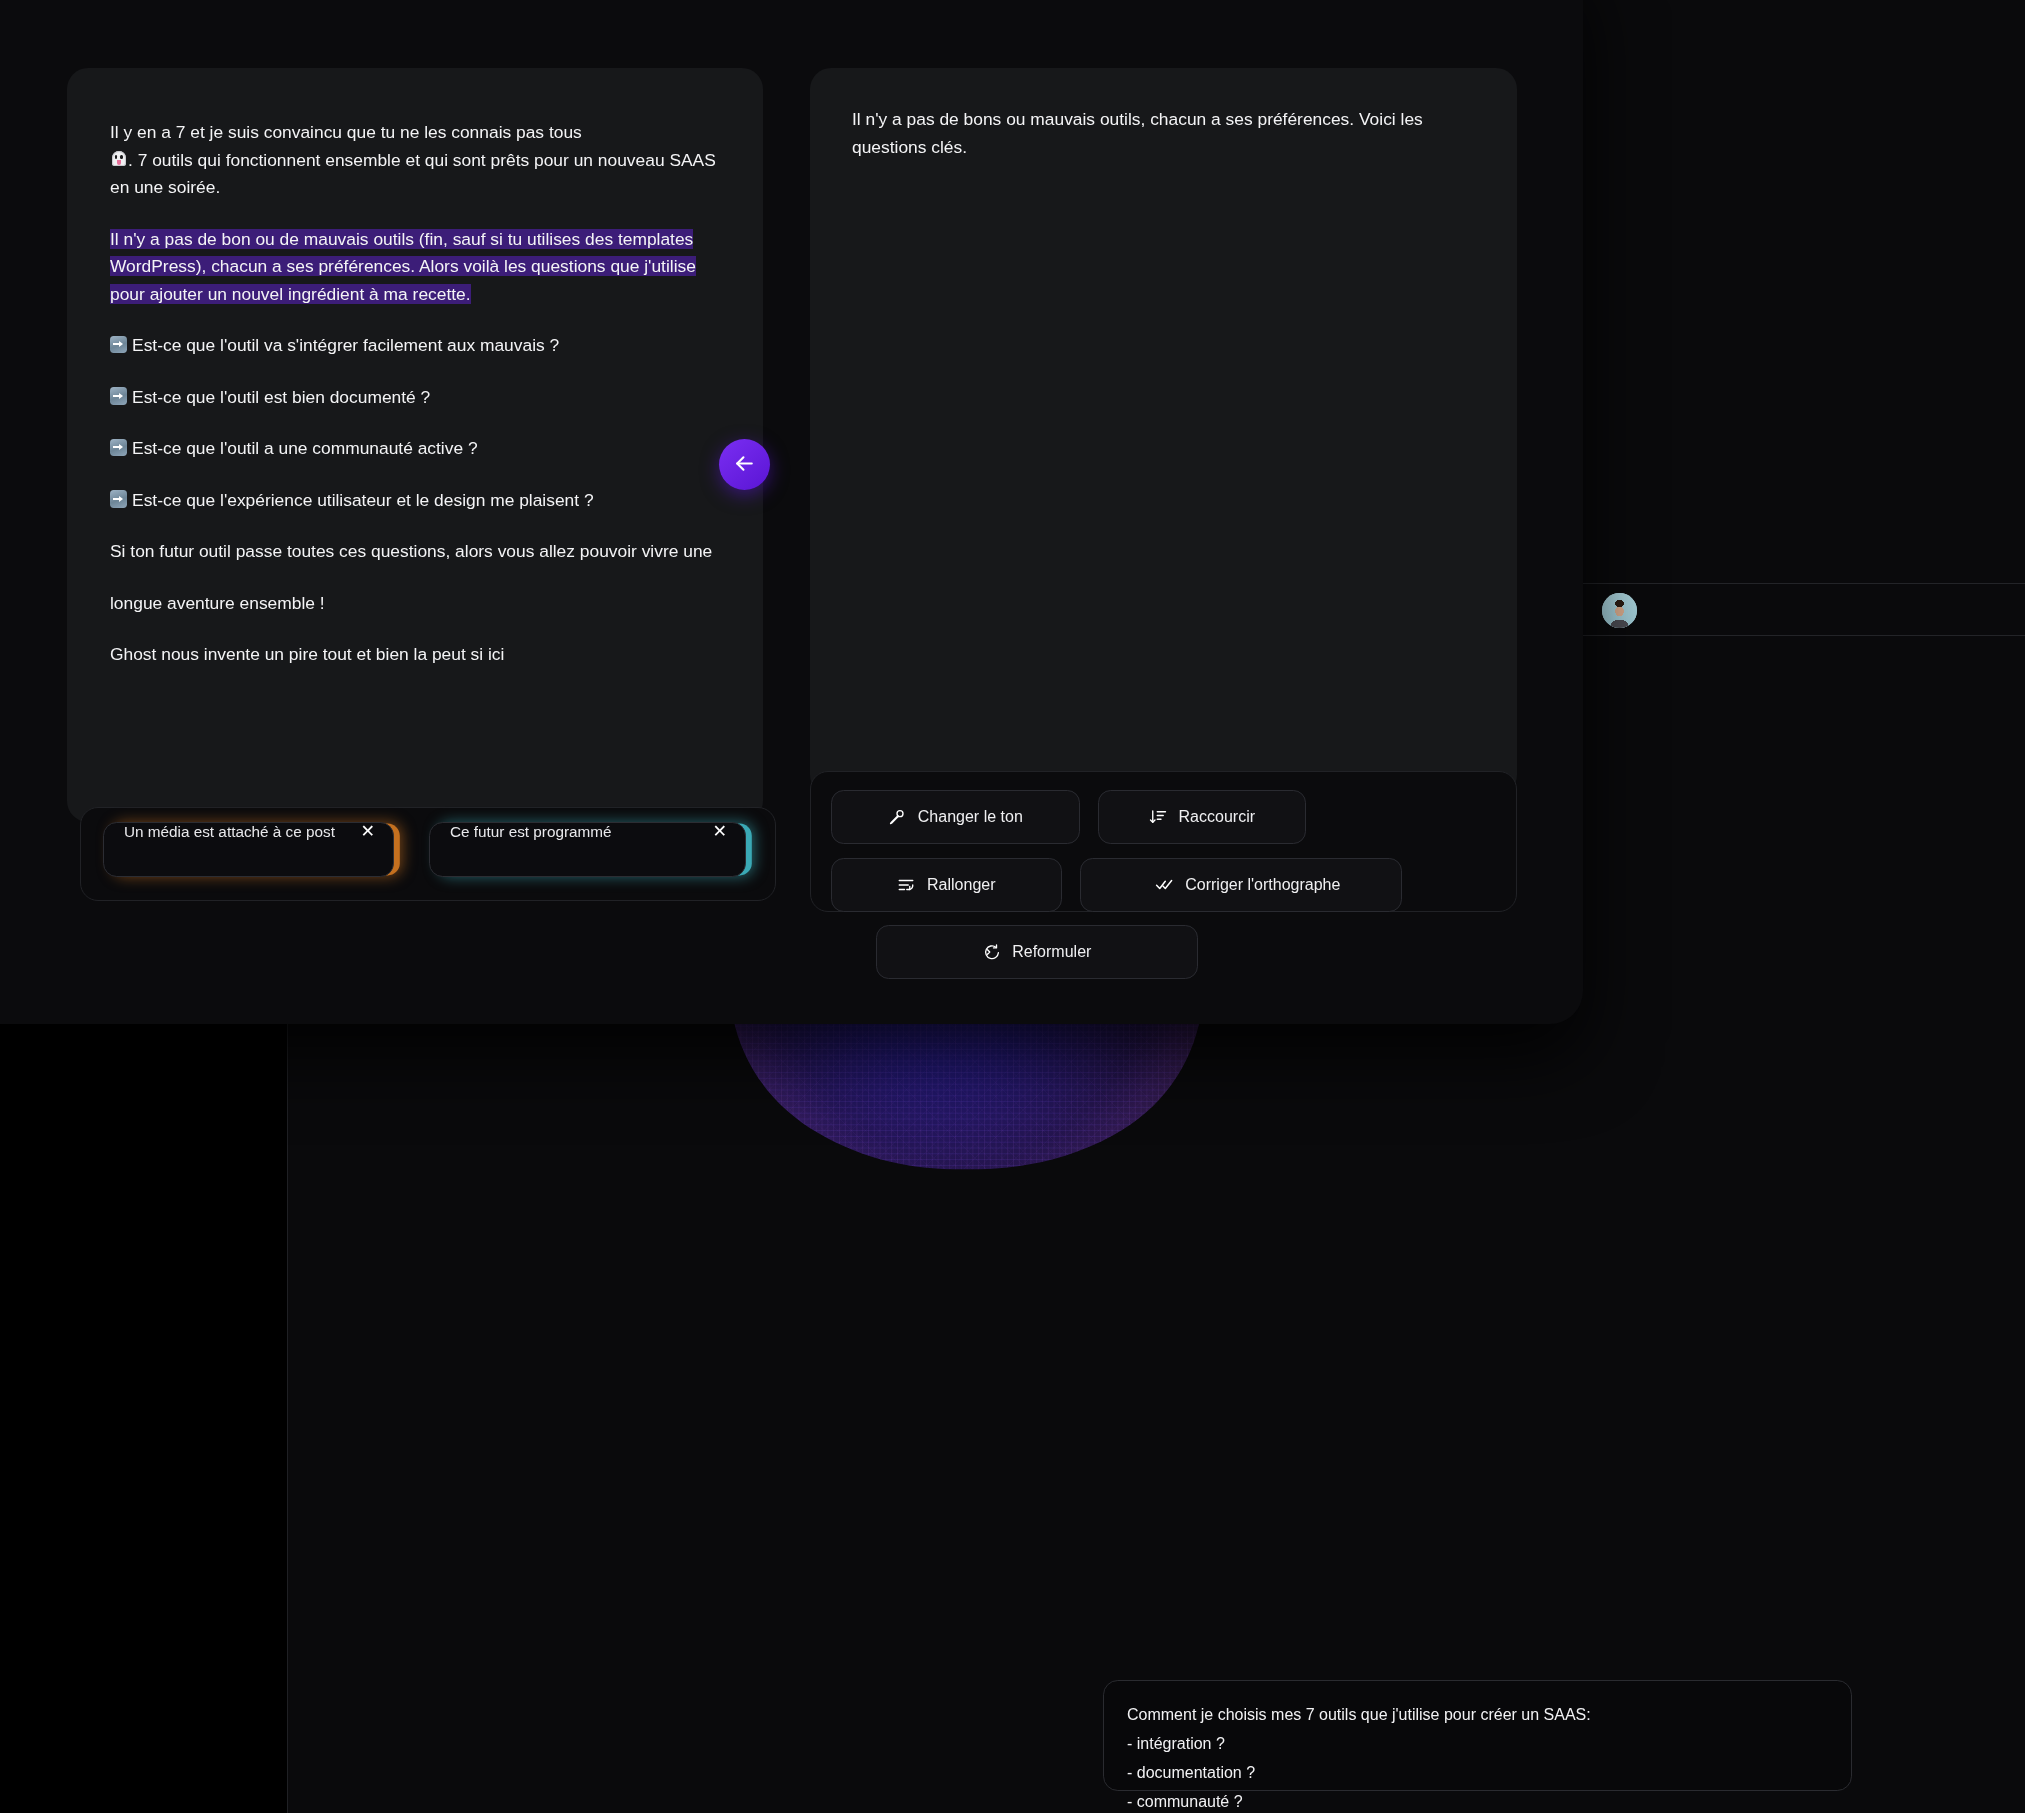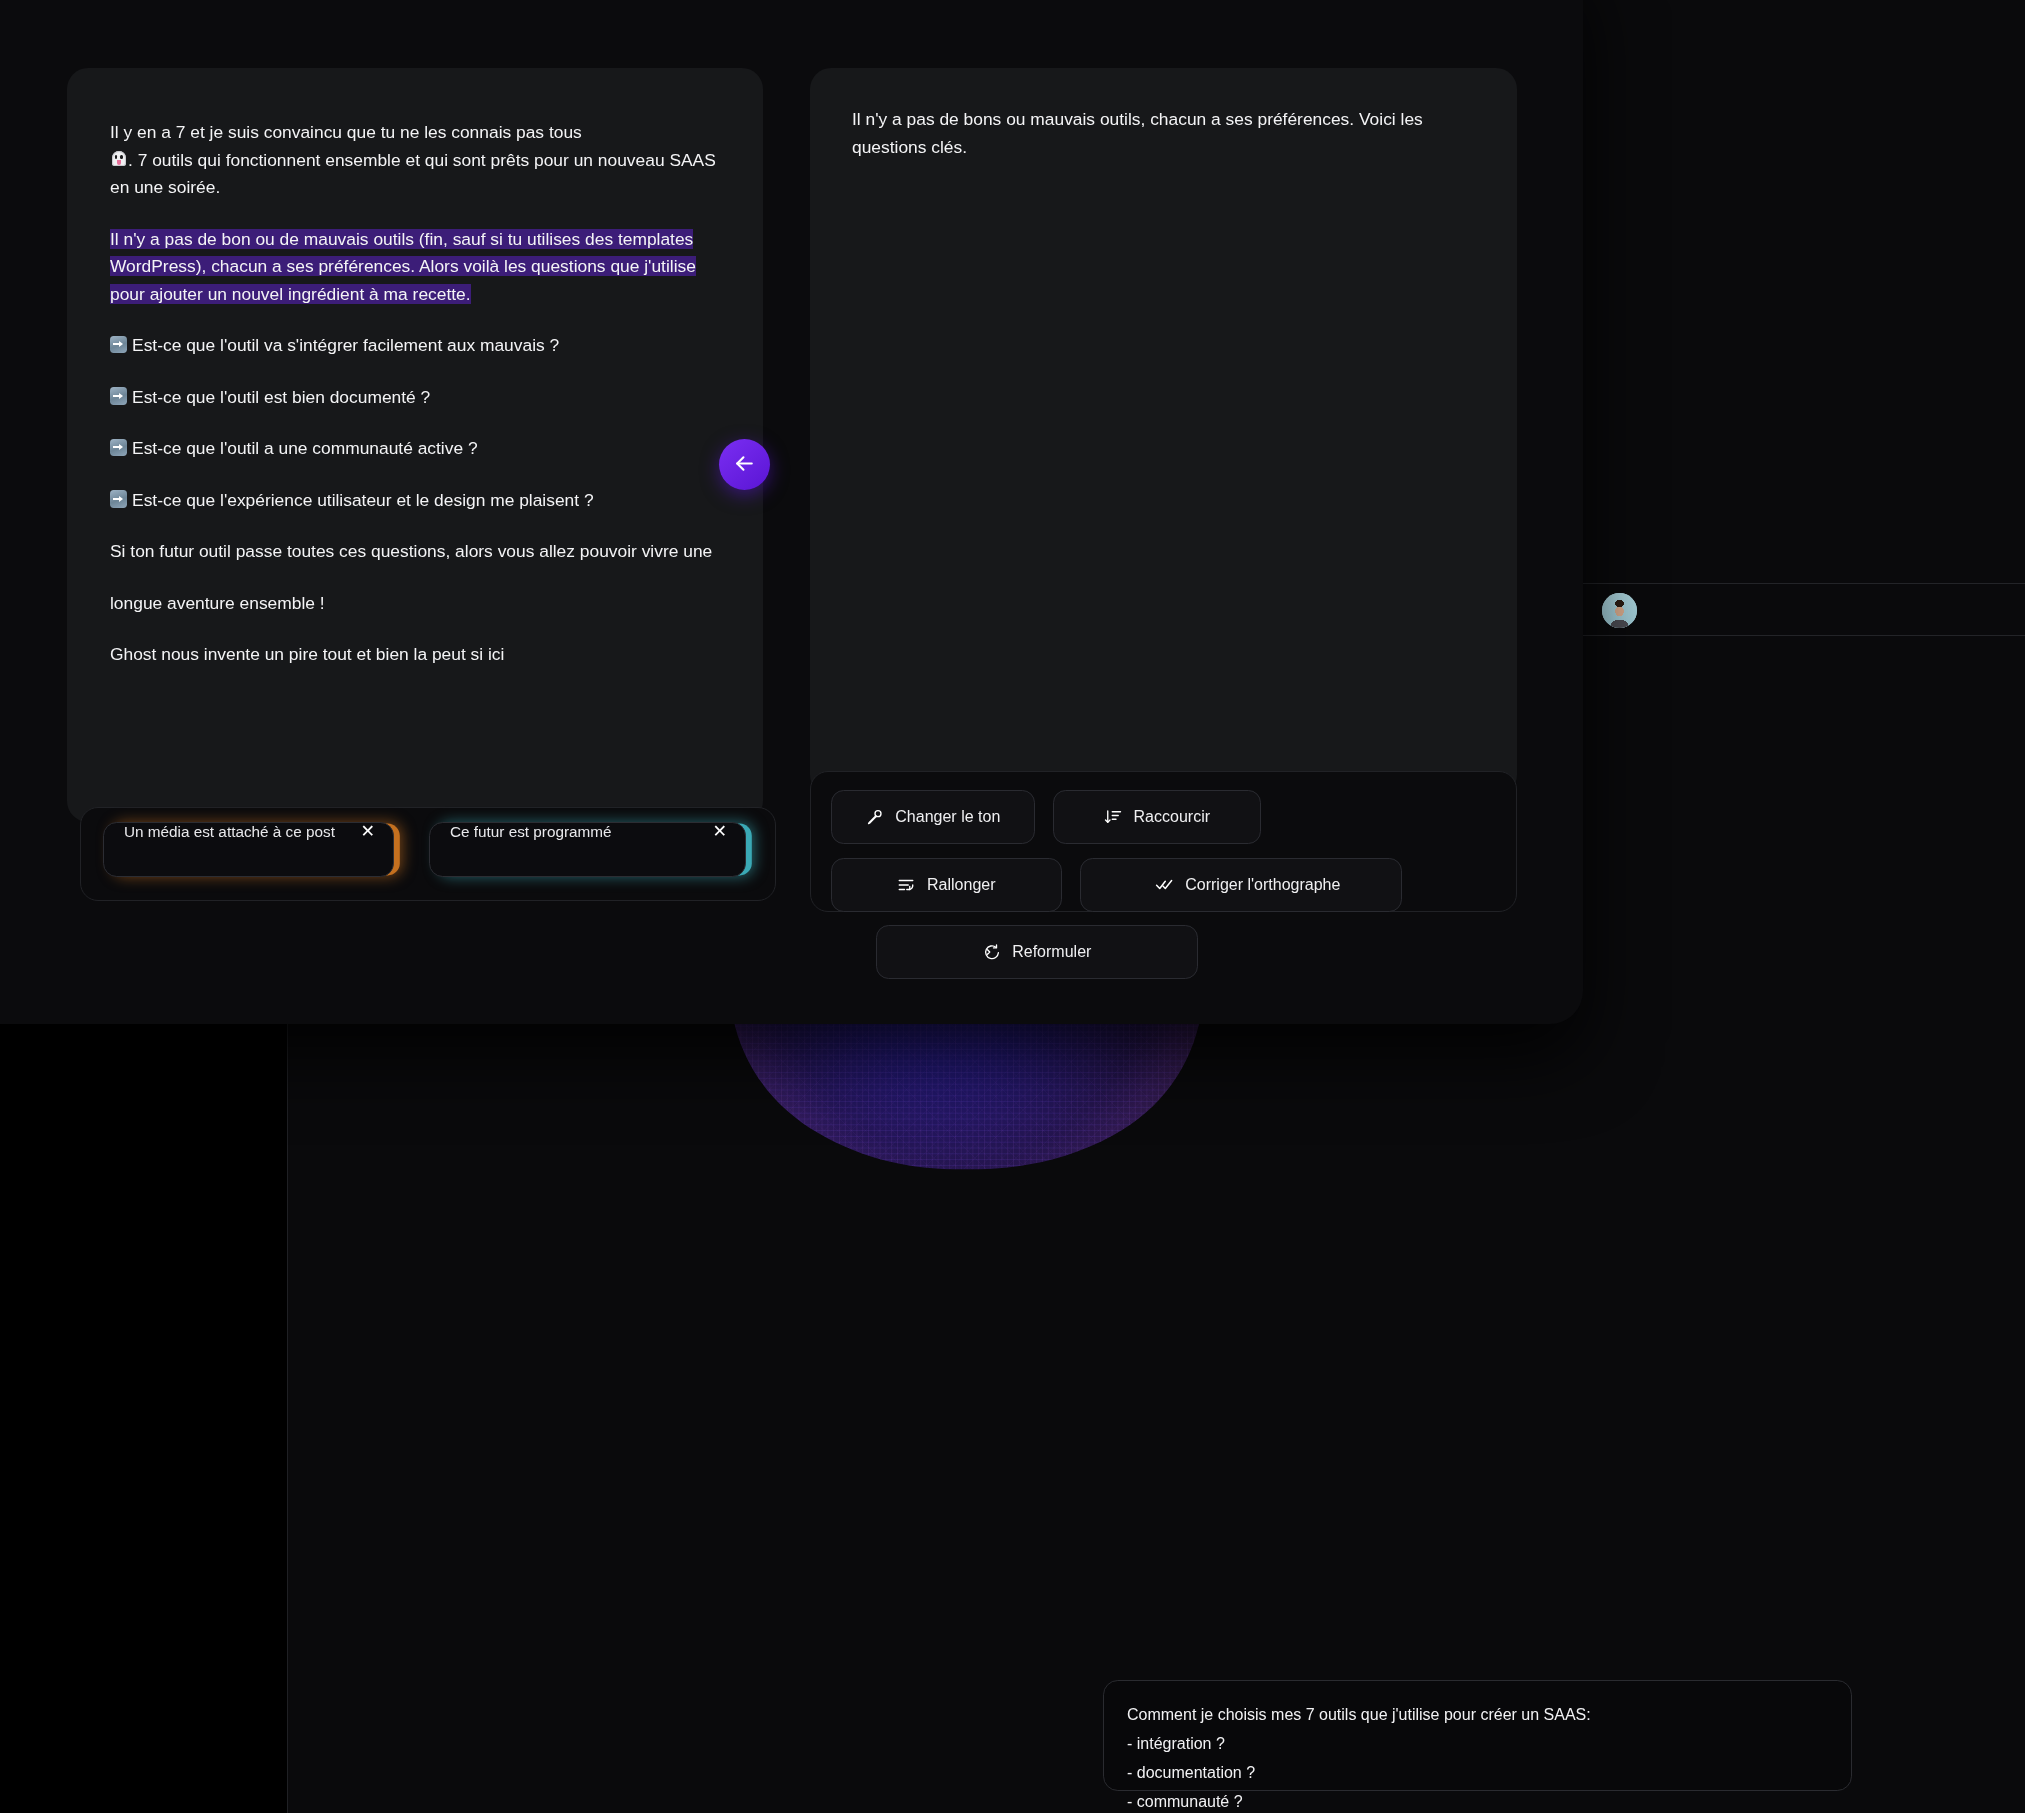--- a/index.html
+++ b/index.html
@@ -288,21 +288,21 @@
     border-radius: 12.7px;
     background: #111114;
     display: flex;
     align-items: center;
     justify-content: center;
     gap: 11.6px;
     padding: 0 19px;
     color: #f0f0f2;
     font-size: 16px;
   }
-  .tb-tone   { width: 204px; }
+  .tb-tone   { width: 249px; }
   .tb-short  { width: 208px; }
   .tb-long   { width: 231px; }
   .tb-spell  { width: 322px; padding-left: 32px; }
   .tb-reform { width: 322px; margin-left: 45px; }
   .tool-icon { display: flex; align-items: center; }
 
   
   .back-btn {
     position: absolute;
     left: 766px; top: 486px;

